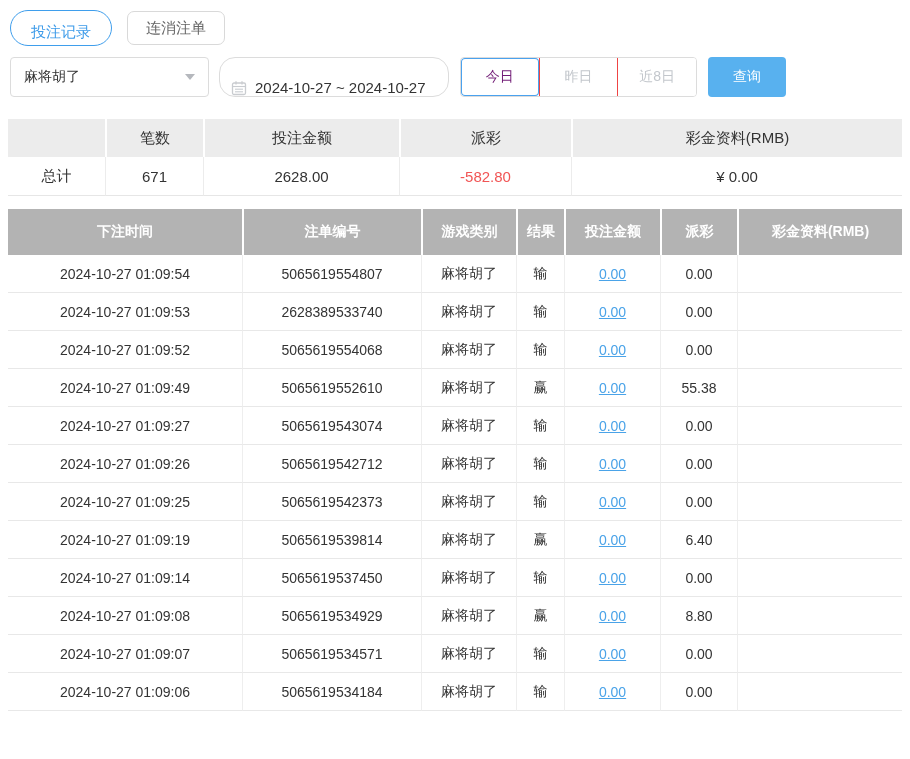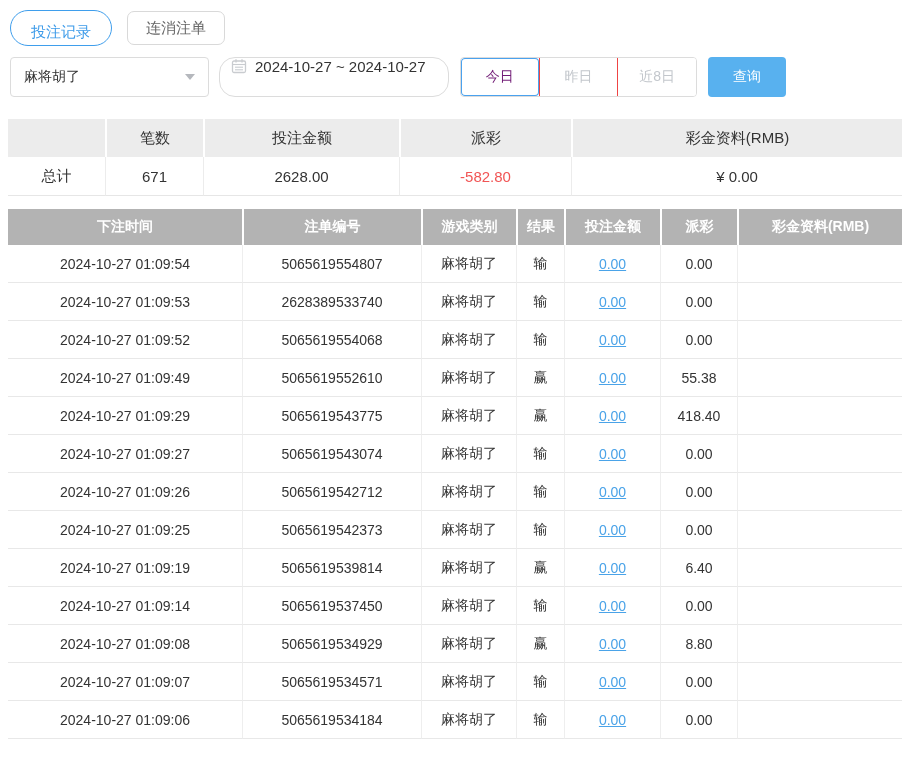--- a/index.html
+++ b/index.html
@@ -33,21 +33,21 @@
     padding: 0 13px; background: #fff; cursor: pointer; margin-right: 10px;
   }
   .select-value { font-size: 14px; color: #333; }
   .caret {
     width: 0; height: 0;
     border-left: 5px solid transparent; border-right: 5px solid transparent;
     border-top: 6px solid #b5b8bd;
   }
   .date-range {
     width: 230px; height: 40px; border: 1px solid #dcdcdc; border-radius: 16px;
-    display: flex; align-items: flex-start; padding: 0 11px; gap: 8px;
+    display: flex; align-items: flex-end; padding: 0 11px; gap: 8px;
     background: #fff; cursor: pointer; margin-right: 11px;
   }
   .cal-icon { flex: 0 0 auto; }
   .date-text { font-size: 15px; color: #333; white-space: nowrap; }
   .quick-group {
     display: flex; width: 237px; height: 40px;
     border: 1px solid #dcdcdc; border-radius: 4px; overflow: hidden;
     margin-right: 11px; background: #fff;
   }
   .quick {
@@ -74,21 +74,21 @@
   .summary-table th + th { border-left: 2px solid #fff; }
   .summary-table td {
     height: 39px; text-align: center; font-size: 15px;
     background: #fff; border-bottom: 1px solid #e6e6e6;
   }
   .summary-table td + td { border-left: 1px solid #ececec; }
   .neg { color: #f15555; }
 
   .records-table { margin-top: 13px; }
   .records-table th {
-    height: 36px; background: #b3b3b3; color: #fff; font-weight: bold;
+    height: 46px; background: #b3b3b3; color: #fff; font-weight: bold;
     font-size: 14px; text-align: center;
   }
   .records-table th + th { border-left: 2px solid #fff; }
   .records-table td {
     height: 38px; text-align: center; font-size: 14px;
     background: #fff; border-bottom: 1px solid #e8e8e8; color: #333;
   }
   .records-table td + td { border-left: 1px solid #eeeeee; }
   .records-table a { color: #4aa3e8; text-decoration: underline; cursor: pointer; }
 </style>
@@ -209,29 +209,20 @@
         <tr>
           <td>2024-10-27 01:09:49</td>
           <td>5065619552610</td>
           <td>麻将胡了</td>
           <td>赢</td>
           <td><a href="#">0.00</a></td>
           <td>55.38</td>
           <td></td>
         </tr>
         <tr>
-          <td>2024-10-27 01:09:29</td>
-          <td>5065619543775</td>
-          <td>麻将胡了</td>
-          <td>赢</td>
-          <td><a href="#">0.00</a></td>
-          <td>418.40</td>
-          <td></td>
-        </tr>
-        <tr>
           <td>2024-10-27 01:09:27</td>
           <td>5065619543074</td>
           <td>麻将胡了</td>
           <td>输</td>
           <td><a href="#">0.00</a></td>
           <td>0.00</td>
           <td></td>
         </tr>
         <tr>
           <td>2024-10-27 01:09:26</td>

